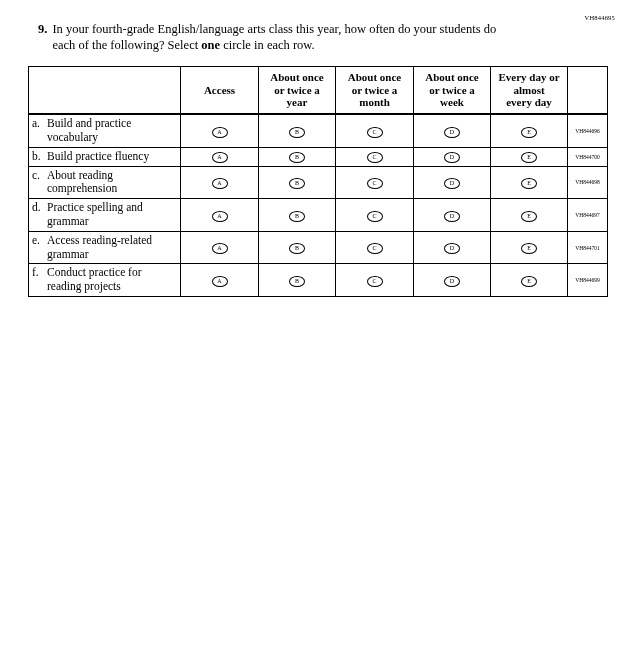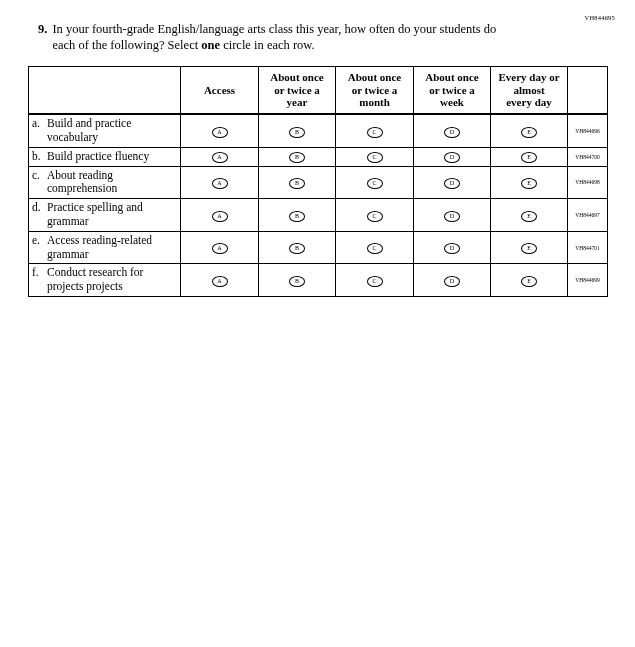--- a/index.html
+++ b/index.html
@@ -186,21 +186,21 @@
           <td class="bubble-cell"><span class="bubble">B</span></td>
           <td class="bubble-cell"><span class="bubble">C</span></td>
           <td class="bubble-cell"><span class="bubble">D</span></td>
           <td class="bubble-cell"><span class="bubble">E</span></td>
           <td class="code-cell">VH844701</td>
         </tr>
         <tr>
           <td class="label-cell">
             <div class="label-grid">
               <span>f.</span>
-              <span>Conduct research for projects projects</span>
+              <span>Conduct practice for reading projects</span>
             </div>
           </td>
           <td class="bubble-cell"><span class="bubble">A</span></td>
           <td class="bubble-cell"><span class="bubble">B</span></td>
           <td class="bubble-cell"><span class="bubble">C</span></td>
           <td class="bubble-cell"><span class="bubble">D</span></td>
           <td class="bubble-cell"><span class="bubble">E</span></td>
           <td class="code-cell">VH844699</td>
         </tr>
       </tbody>

